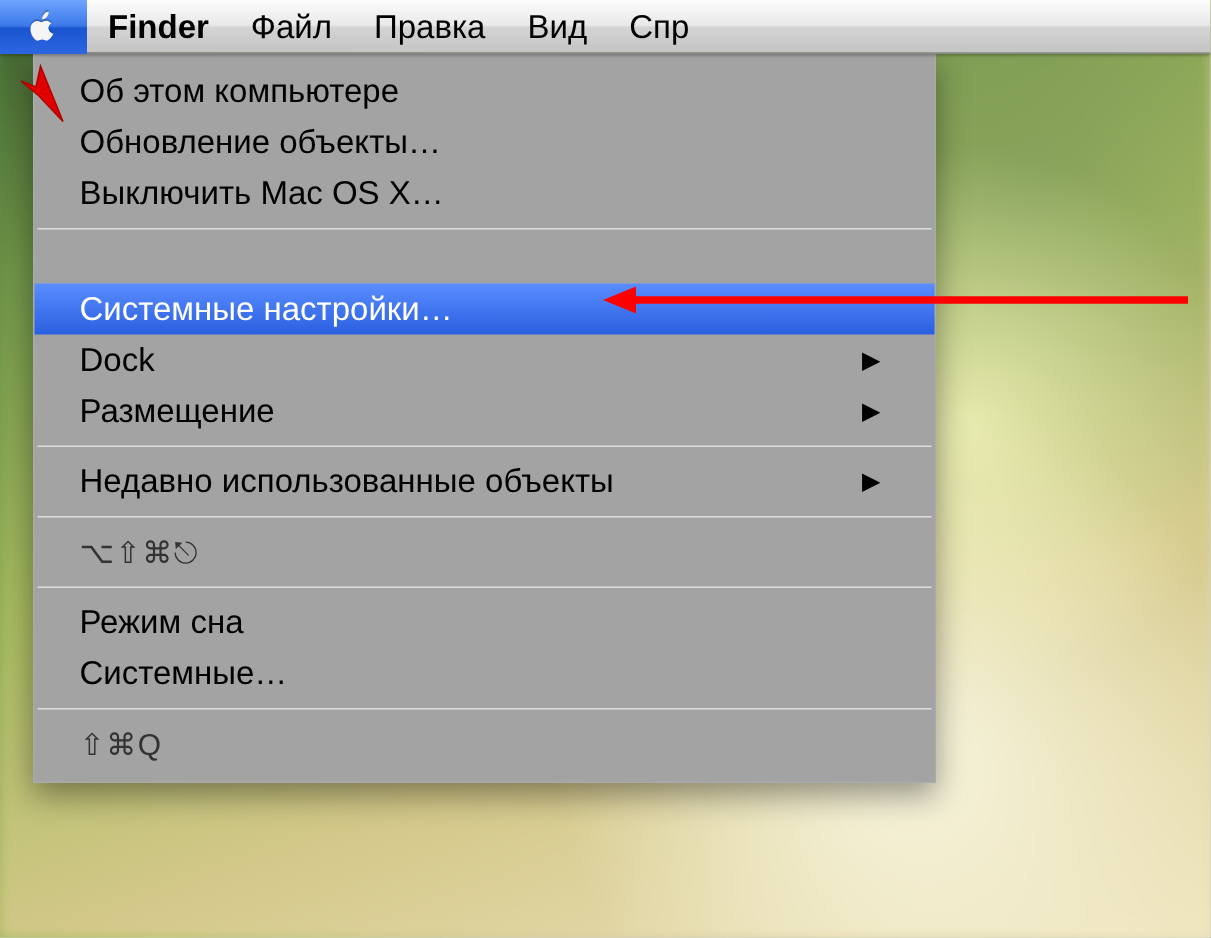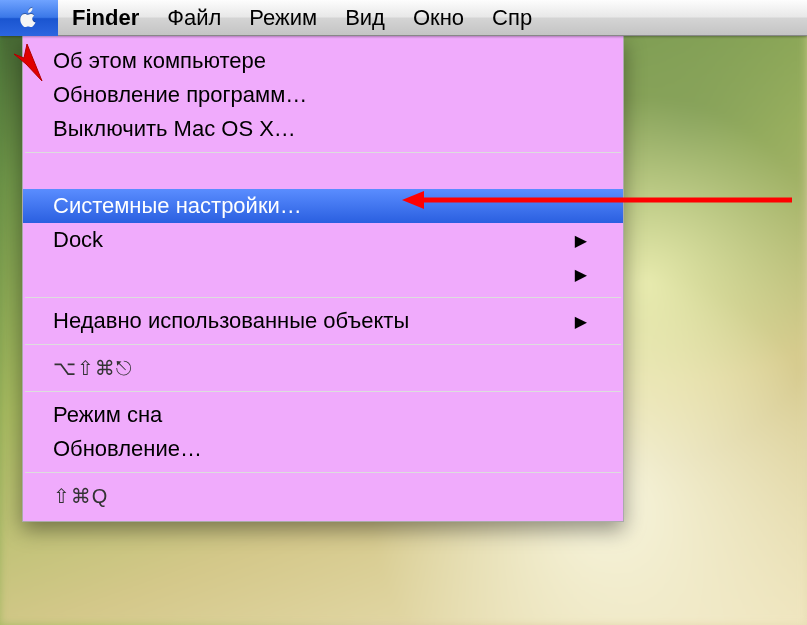--- a/index.html
+++ b/index.html
@@ -53,21 +53,21 @@
       display: flex;
       align-items: center;
       cursor: default;
     }
     .menu-item.bold { font-weight: bold; }
     .dropdown {
       position: absolute;
       top: 36px;
       left: 22px;
       width: 602px;
-      background: #f0abfc;
+      background: #a3a3a3;
       border: 1px solid #aaa;
       border-top: none;
       box-shadow: 0 8px 20px rgba(0,0,0,0.4);
       z-index: 9;
       padding: 8px 0;
     }
     .dropdown-item {
       height: 34px;
       padding: 0 30px 0 30px;
       display: flex;
@@ -124,62 +124,62 @@
 <div class="desktop-blur"></div>
 
 <div class="menubar">
   <div class="apple-menu-button">
     <svg viewBox="0 0 24 28">
       <path d="M19.6 19.2c-.5 1.1-1 2.1-1.8 3-1 1.2-2 2.4-3.5 2.4-1.3 0-1.8-.8-3.3-.8s-2.1.8-3.3.8c-1.5 0-2.6-1.3-3.6-2.5C2 19.5 1 15 2.8 11.9c.9-1.6 2.5-2.6 4.3-2.6 1.4 0 2.7.9 3.3.9.6 0 2.2-1.1 3.8-1 .7 0 2.6.3 3.8 2.1-3.3 1.9-2.8 6.5 1.6 7.9zM14.7 6.1C15.6 5 16.2 3.5 16 2c-1.3.1-2.8.9-3.7 2-1 1.1-1.5 2.6-1.3 4 1.4.1 2.8-.8 3.7-1.9z"></path>
     </svg>
   </div>
   <div class="menu-item bold">Finder</div>
   <div class="menu-item">Файл</div>
-  <div class="menu-item">Режим</div>
+  <div class="menu-item">Правка</div>
   <div class="menu-item">Вид</div>
-  <div class="menu-item">Окно</div>
   <div class="menu-item">Спр</div>
 </div>
 
 <div class="dropdown">
   <div class="dropdown-item">
     <span class="label">Об этом компьютере</span>
   </div>
   <div class="dropdown-item">
-    <span class="label">Обновление программ…</span>
+    <span class="label">Обновление объекты…</span>
   </div>
   <div class="dropdown-item">
     <span class="label">Выключить Mac OS X…</span>
   </div>
   <div class="dropdown-separator"></div>
   <div class="dropdown-item highlighted">
     <span class="label">Системные настройки…</span>
   </div>
   <div class="dropdown-item">
     <span class="label">Dock</span>
     <span class="submenu-arrow">▶</span>
   </div>
   <div class="dropdown-item">
+    <span class="label">Размещение</span>
     <span class="submenu-arrow">▶</span>
   </div>
   <div class="dropdown-separator"></div>
   <div class="dropdown-item">
     <span class="label">Недавно использованные объекты</span>
     <span class="submenu-arrow">▶</span>
   </div>
   <div class="dropdown-separator"></div>
   <div class="dropdown-item">
     <span class="shortcut">⌥⇧⌘⎋</span>
   </div>
   <div class="dropdown-separator"></div>
   <div class="dropdown-item">
     <span class="label">Режим сна</span>
   </div>
   <div class="dropdown-item">
-    <span class="label">Обновление…</span>
+    <span class="label">Системные…</span>
   </div>
   <div class="dropdown-separator"></div>
   <div class="dropdown-item">
     <span class="shortcut">⇧⌘Q</span>
   </div>
 </div>
 
 <svg class="pointer-arrow-red" viewBox="0 0 40 50">
   <path d="M 30 45 L 15 8 L 12 22 L 2 18 L 14 28 L 30 45 Z" fill="#e00000" stroke="#b00000" stroke-width="1"></path>
 </svg>

